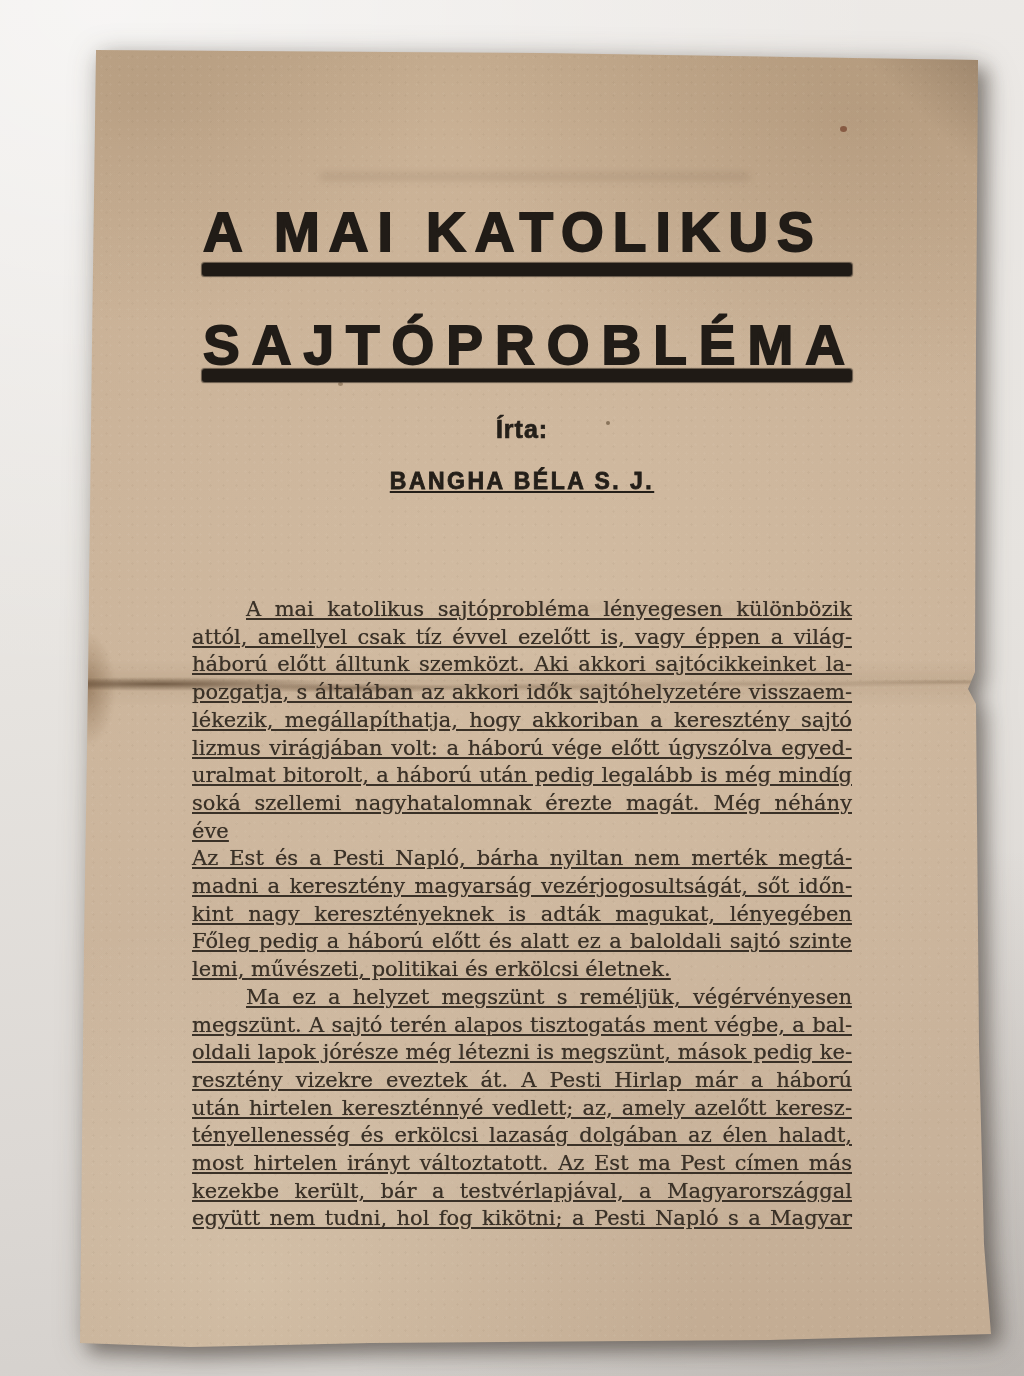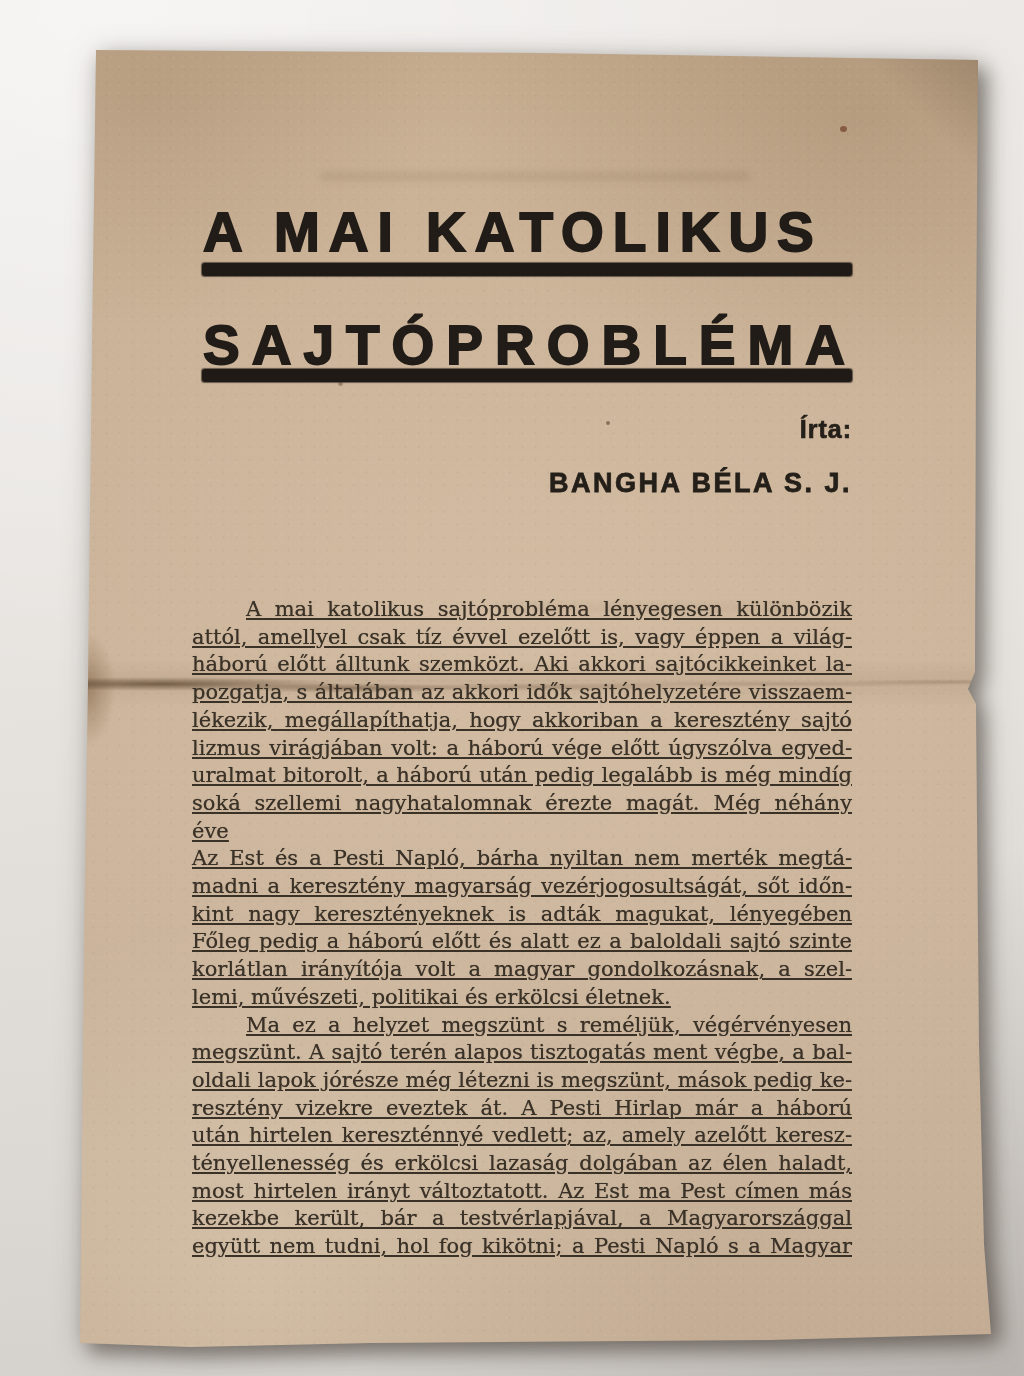--- a/index.html
+++ b/index.html
@@ -68,23 +68,23 @@
     font-size:55px;line-height:1;white-space:nowrap;
   }
   .title.l1{top:152px;letter-spacing:9px;margin-top:9px;}
   .title.l2{top:266px;letter-spacing:12px;margin-top:8px;}
   .bar{
     position:absolute;left:132px;width:650px;height:13px;background:#1f1a15;border-radius:3px;
     box-shadow:0 0 1px 0.5px rgba(31,26,21,0.6);
   }
   .bar.b1{top:219px;}
   .bar.b2{top:325px;}
-  .centercol{position:absolute;left:122px;width:660px;text-align:right;color:#241f19;font-family:"Liberation Sans", sans-serif;font-weight:bold;}
+  .centercol{position:absolute;left:122px;width:660px;text-align:center;color:#241f19;font-family:"Liberation Sans", sans-serif;font-weight:bold;}
   .byline{top:371px;font-size:25px;letter-spacing:1px;-webkit-text-stroke:0.7px #241f19;}
-  .author{top:424px;font-size:27px;letter-spacing:2.5px;-webkit-text-stroke:0.8px #241f19;}
+  .author{top:424px;font-size:23px;letter-spacing:2.5px;text-decoration:underline;-webkit-text-stroke:0.8px #241f19;}
   .bodytext{
     position:absolute;left:122px;top:552px;width:660px;
     font-family:"DejaVu Serif", serif;
     font-size:21px;line-height:27.7px;color:#3a3127;
     text-shadow:0 0 0.7px rgba(58,49,39,0.75);
   }
   .para{margin:0;text-decoration:underline;}
   .bline{text-align:justify;text-align-last:justify;}
   .bline.first{text-indent:54px;}
   .bline.lastshort{text-align-last:left;}
@@ -122,21 +122,20 @@
           <div class="bline">háború előtt álltunk szemközt. Aki akkori sajtócikkeinket la-</div>
           <div class="bline">pozgatja, s általában az akkori idők sajtóhelyzetére visszaem-</div>
           <div class="bline">lékezik, megállapíthatja, hogy akkoriban a keresztény sajtó</div>
           <div class="bline">lizmus virágjában volt: a háború vége előtt úgyszólva egyed-</div>
           <div class="bline">uralmat bitorolt, a háború után pedig legalább is még mindíg</div>
           <div class="bline">soká szellemi nagyhatalomnak érezte magát. Még néhány éve</div>
           <div class="bline">Az Est és a Pesti Napló, bárha nyiltan nem merték megtá-</div>
           <div class="bline">madni a keresztény magyarság vezérjogosultságát, sőt időn-</div>
           <div class="bline">kint nagy keresztényeknek is adták magukat, lényegében</div>
           <div class="bline">Főleg pedig a háború előtt és alatt ez a baloldali sajtó szinte</div>
-          <div class="bline">korlátlan irányítója volt a magyar gondolkozásnak, a szel-</div>
           <div class="bline lastshort">lemi, művészeti, politikai és erkölcsi életnek.</div>
         </div>
         <div class="para">
           <div class="bline first">Ma ez a helyzet megszünt s reméljük, végérvényesen</div>
           <div class="bline">megszünt. A sajtó terén alapos tisztogatás ment végbe, a bal-</div>
           <div class="bline">oldali lapok jórésze még létezni is megszünt, mások pedig ke-</div>
           <div class="bline">resztény vizekre eveztek át. A Pesti Hirlap már a háború</div>
           <div class="bline">után hirtelen kereszténnyé vedlett; az, amely azelőtt keresz-</div>
           <div class="bline">tényellenesség és erkölcsi lazaság dolgában az élen haladt,</div>
           <div class="bline">most hirtelen irányt változtatott. Az Est ma Pest címen más</div>

